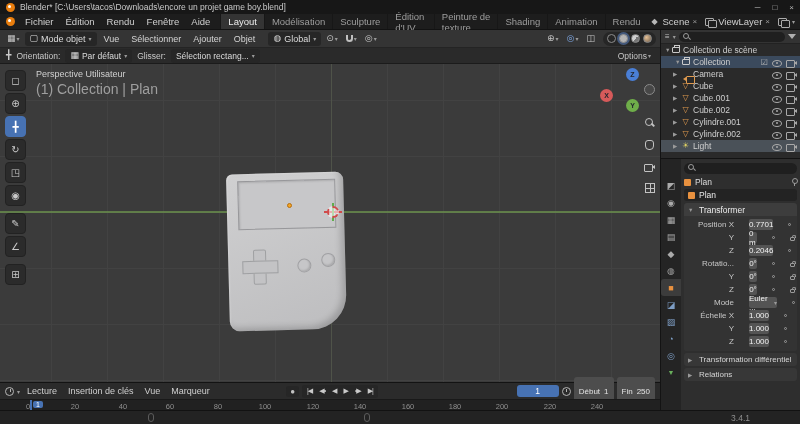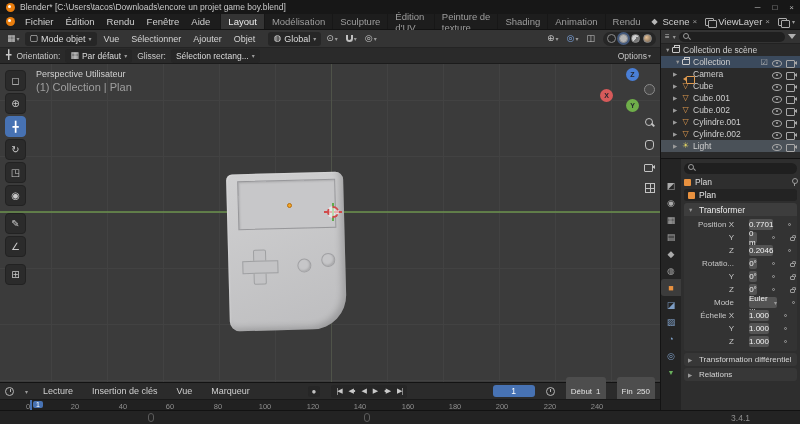--- a/index.html
+++ b/index.html
@@ -49,21 +49,21 @@
 
   
   .viewport{position:relative;height:318px;overflow:hidden;
     background:
       linear-gradient(90deg,#424242 1px,transparent 1px) 51px 0 / 56px 56px,
       linear-gradient(#424242 1px,transparent 1px) 0 36px / 56px 56px,
       #3b3b3b}
   .axis-y{position:absolute;left:0;top:147px;width:100%;height:2px;background:rgba(111,152,78,.7)}
   .axis-v{position:absolute;left:331px;top:0;width:1px;height:100%;background:rgba(95,105,82,.45)}
   .vp-label1{position:absolute;left:36px;top:5px;font-size:9px;color:#d0d0d0}
-  .vp-label2{position:absolute;left:36px;top:17px;font-size:11px;color:#9f9f9f}
+  .vp-label2{position:absolute;left:36px;top:17px;font-size:14px;color:#9f9f9f}
 
   .toolbar{position:absolute;left:5px;top:6px;display:flex;flex-direction:column;gap:2px}
   .tool-btn{width:21px;height:21px;border-radius:4px;background:#2b2b2b;border:1px solid #222;display:flex;align-items:center;justify-content:center;font-size:10px;color:#c9c9c9}
   .tool-btn.active{background:#4772b3;border-color:#4772b3;color:#fff}
   .tool-btn.gap{margin-top:5px}
 
   
   .gameboy{position:absolute;left:228px;top:109px;width:117px;height:157px;background:linear-gradient(160deg,#d0d0d1,#bdbdbf);border-radius:6px 8px 34px 10px;transform:rotate(-1.5deg);box-shadow:inset -4px -3px 6px rgba(0,0,0,.18),inset 1px 1px 2px rgba(255,255,255,.3)}
   .gb-screen{position:absolute;left:11px;top:7px;width:98px;height:49px;background:#c7c7c9;border:1px solid #97979a;box-shadow:inset 1px 1px 2px rgba(0,0,0,.12)}
   .gb-dpad-h,.gb-dpad-v{position:absolute;background:#c3c3c5;border:1px solid #9fa0a2}
@@ -90,21 +90,21 @@
   .i-zoom::before{content:"";position:absolute;left:0;top:0;width:6px;height:6px;border:1.5px solid #c2c2c2;border-radius:50%}
   .i-zoom::after{content:"";position:absolute;left:6px;top:6px;width:4px;height:1.5px;background:#c2c2c2;transform:rotate(45deg)}
   .i-hand{width:9px;height:10px;border:1.5px solid #c2c2c2;border-radius:3px 3px 4px 4px}
   .i-cam{position:relative;width:11px;height:9px}
   .i-cam::before{content:"";position:absolute;left:0;top:2px;width:7px;height:6px;border:1px solid #c2c2c2;border-radius:1px}
   .i-cam::after{content:"";position:absolute;right:0;top:3px;border-top:2px solid transparent;border-bottom:2px solid transparent;border-right:3px solid #c2c2c2}
   .i-grid{width:10px;height:10px;border:1px solid #c2c2c2;background:linear-gradient(90deg,transparent 4px,#c2c2c2 4px,#c2c2c2 5px,transparent 5px),linear-gradient(transparent 4px,#c2c2c2 4px,#c2c2c2 5px,transparent 5px)}
 
   
   .timeline{position:absolute;left:0;top:382px;width:660px;height:28px;border-top:1px solid #131313}
-  .tl-header{height:16px;background:#2b2b2b;display:flex;align-items:center;gap:11px;padding:0 5px;font-size:9px}
+  .tl-header{height:16px;background:#2b2b2b;display:flex;align-items:center;gap:3px;padding:0 5px;font-size:9px}
   .tl-menu{padding:0 4px;color:#cfcfcf;white-space:nowrap}
   .i-clock{position:relative;width:9px;height:9px;border:1px solid #b5b5b5;border-radius:50%}
   .i-clock::after{content:"";position:absolute;left:3.5px;top:1.5px;width:1px;height:3px;background:#b5b5b5}
   .sp1{flex:.5}.sp2{flex:1}
   .record-btn{color:#c2c2c2;font-size:8px;background:#262626;border-radius:3px;padding:1px 4px}
   .transport{display:flex;gap:1px;background:#262626;border-radius:3px;padding:0 2px;height:13px;align-items:center}
   .tp-btn{font-size:7px;color:#cacaca;padding:0 3px;letter-spacing:-1px}
   .frame-pill{width:42px;height:12px;background:#4772b3;border-radius:3px;color:#fff;display:flex;align-items:center;justify-content:center;font-size:8.5px}
   .range-pill{height:28px;background:#4d4d4d;border-radius:3px;color:#e2e2e2;display:flex;align-items:center;gap:4px;padding:0 5px;font-size:8px;white-space:nowrap}
   .tl-ruler{position:relative;height:12px;background:#212121;border-top:1px solid #191919;font-size:7.5px;color:#8f8f8f}

